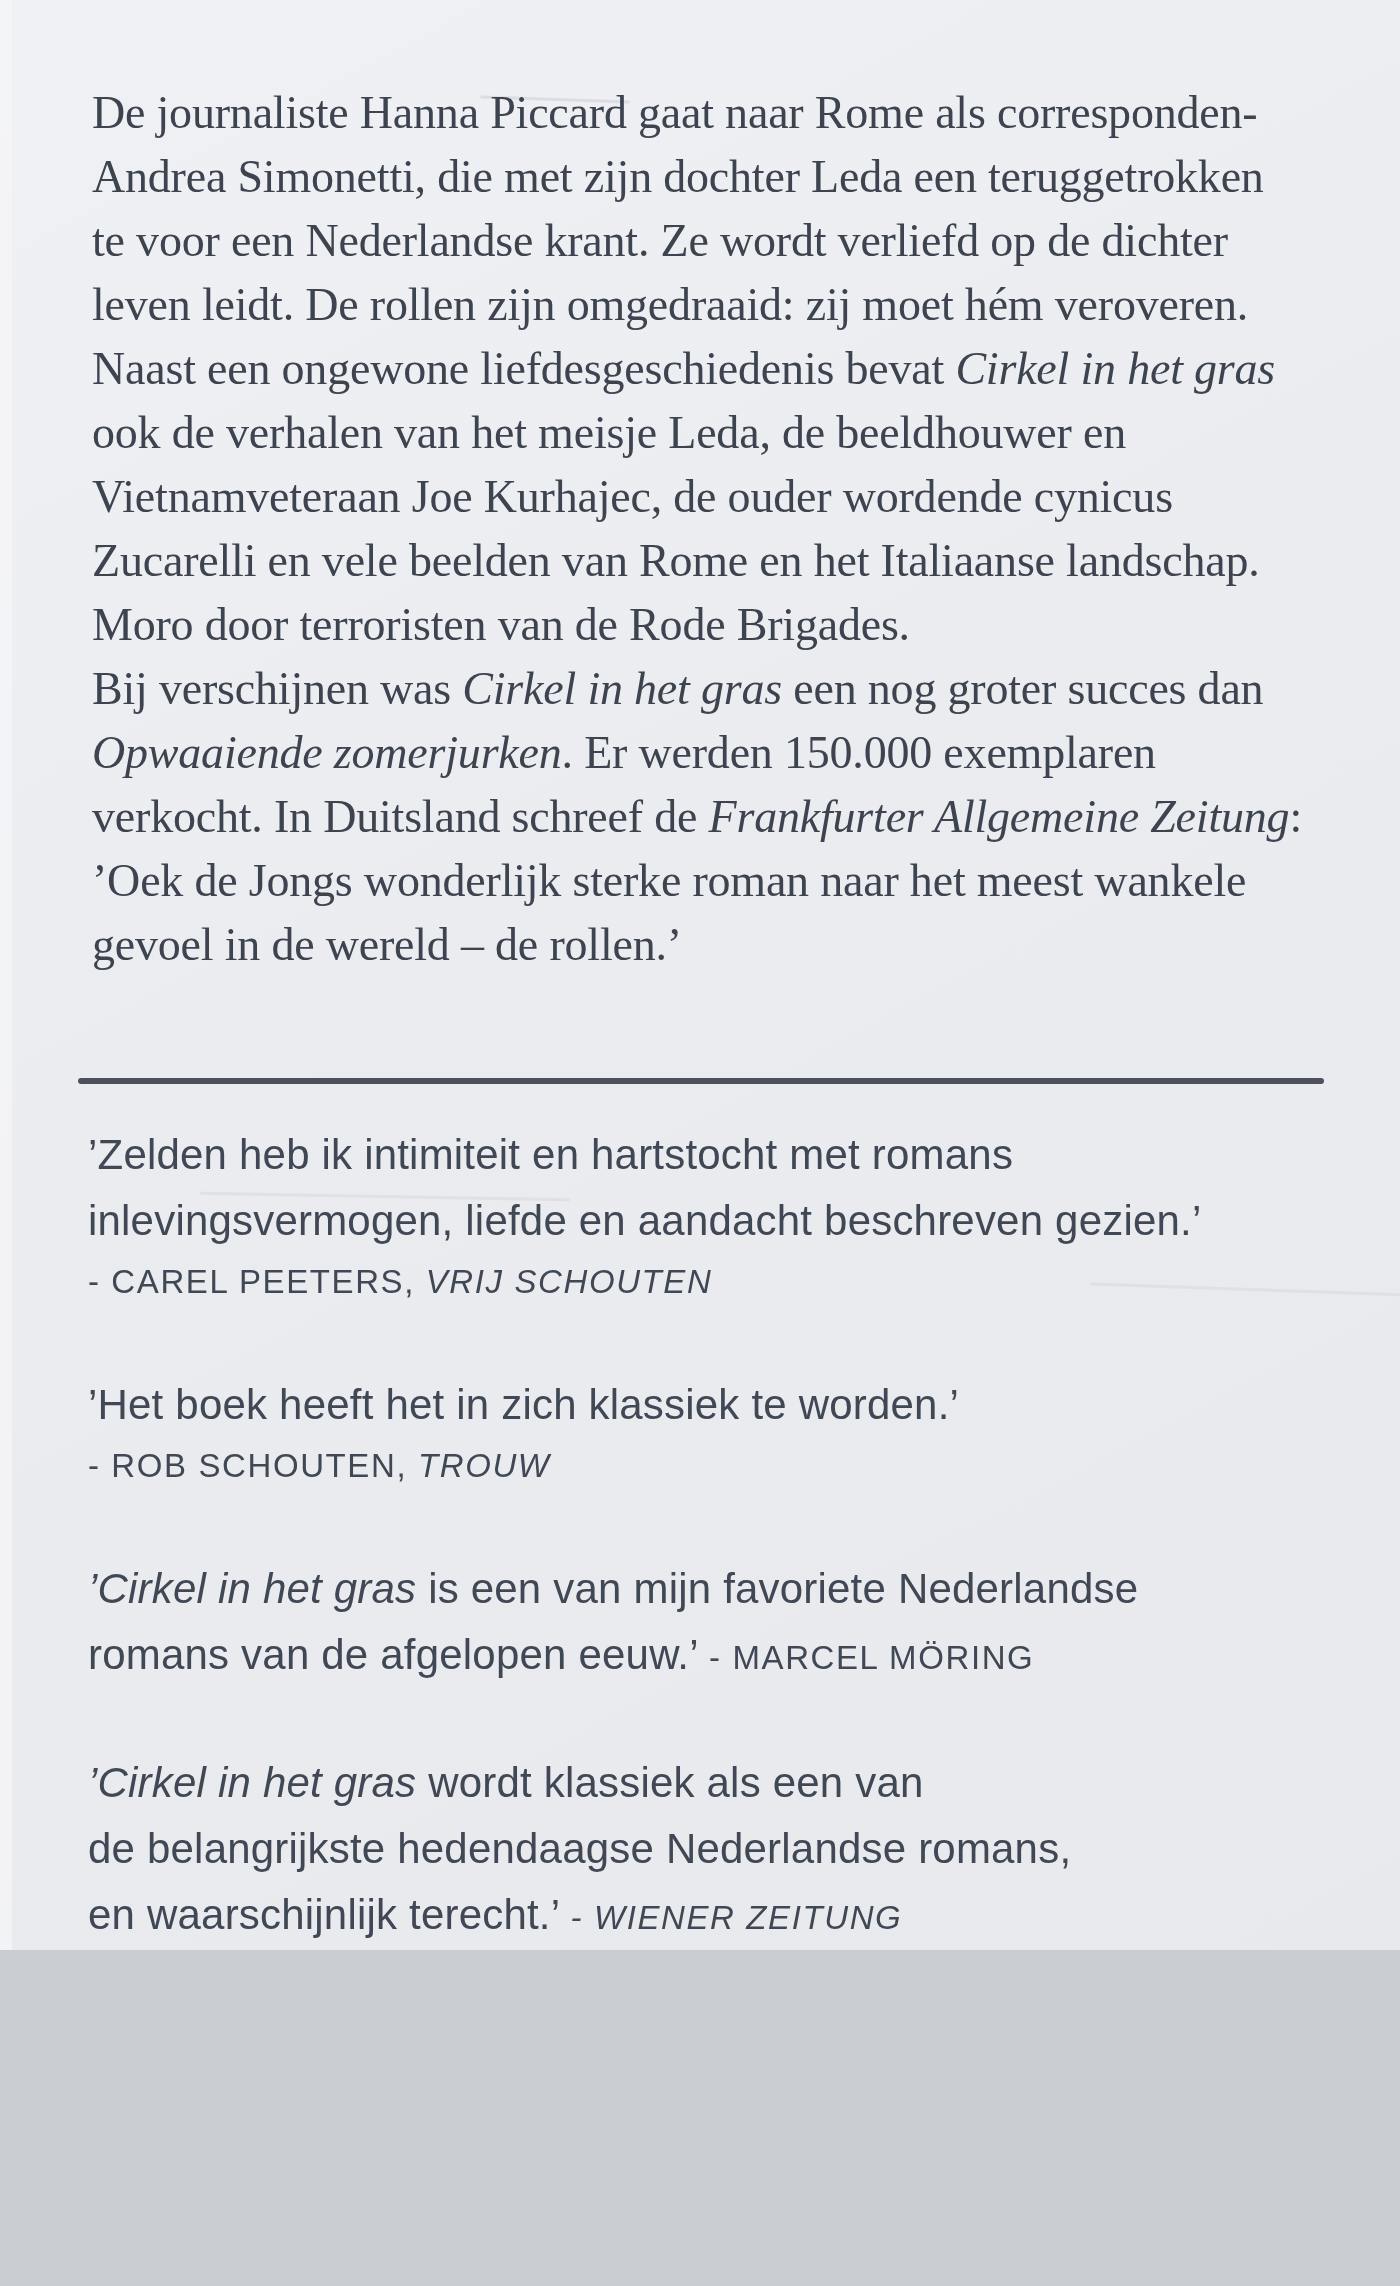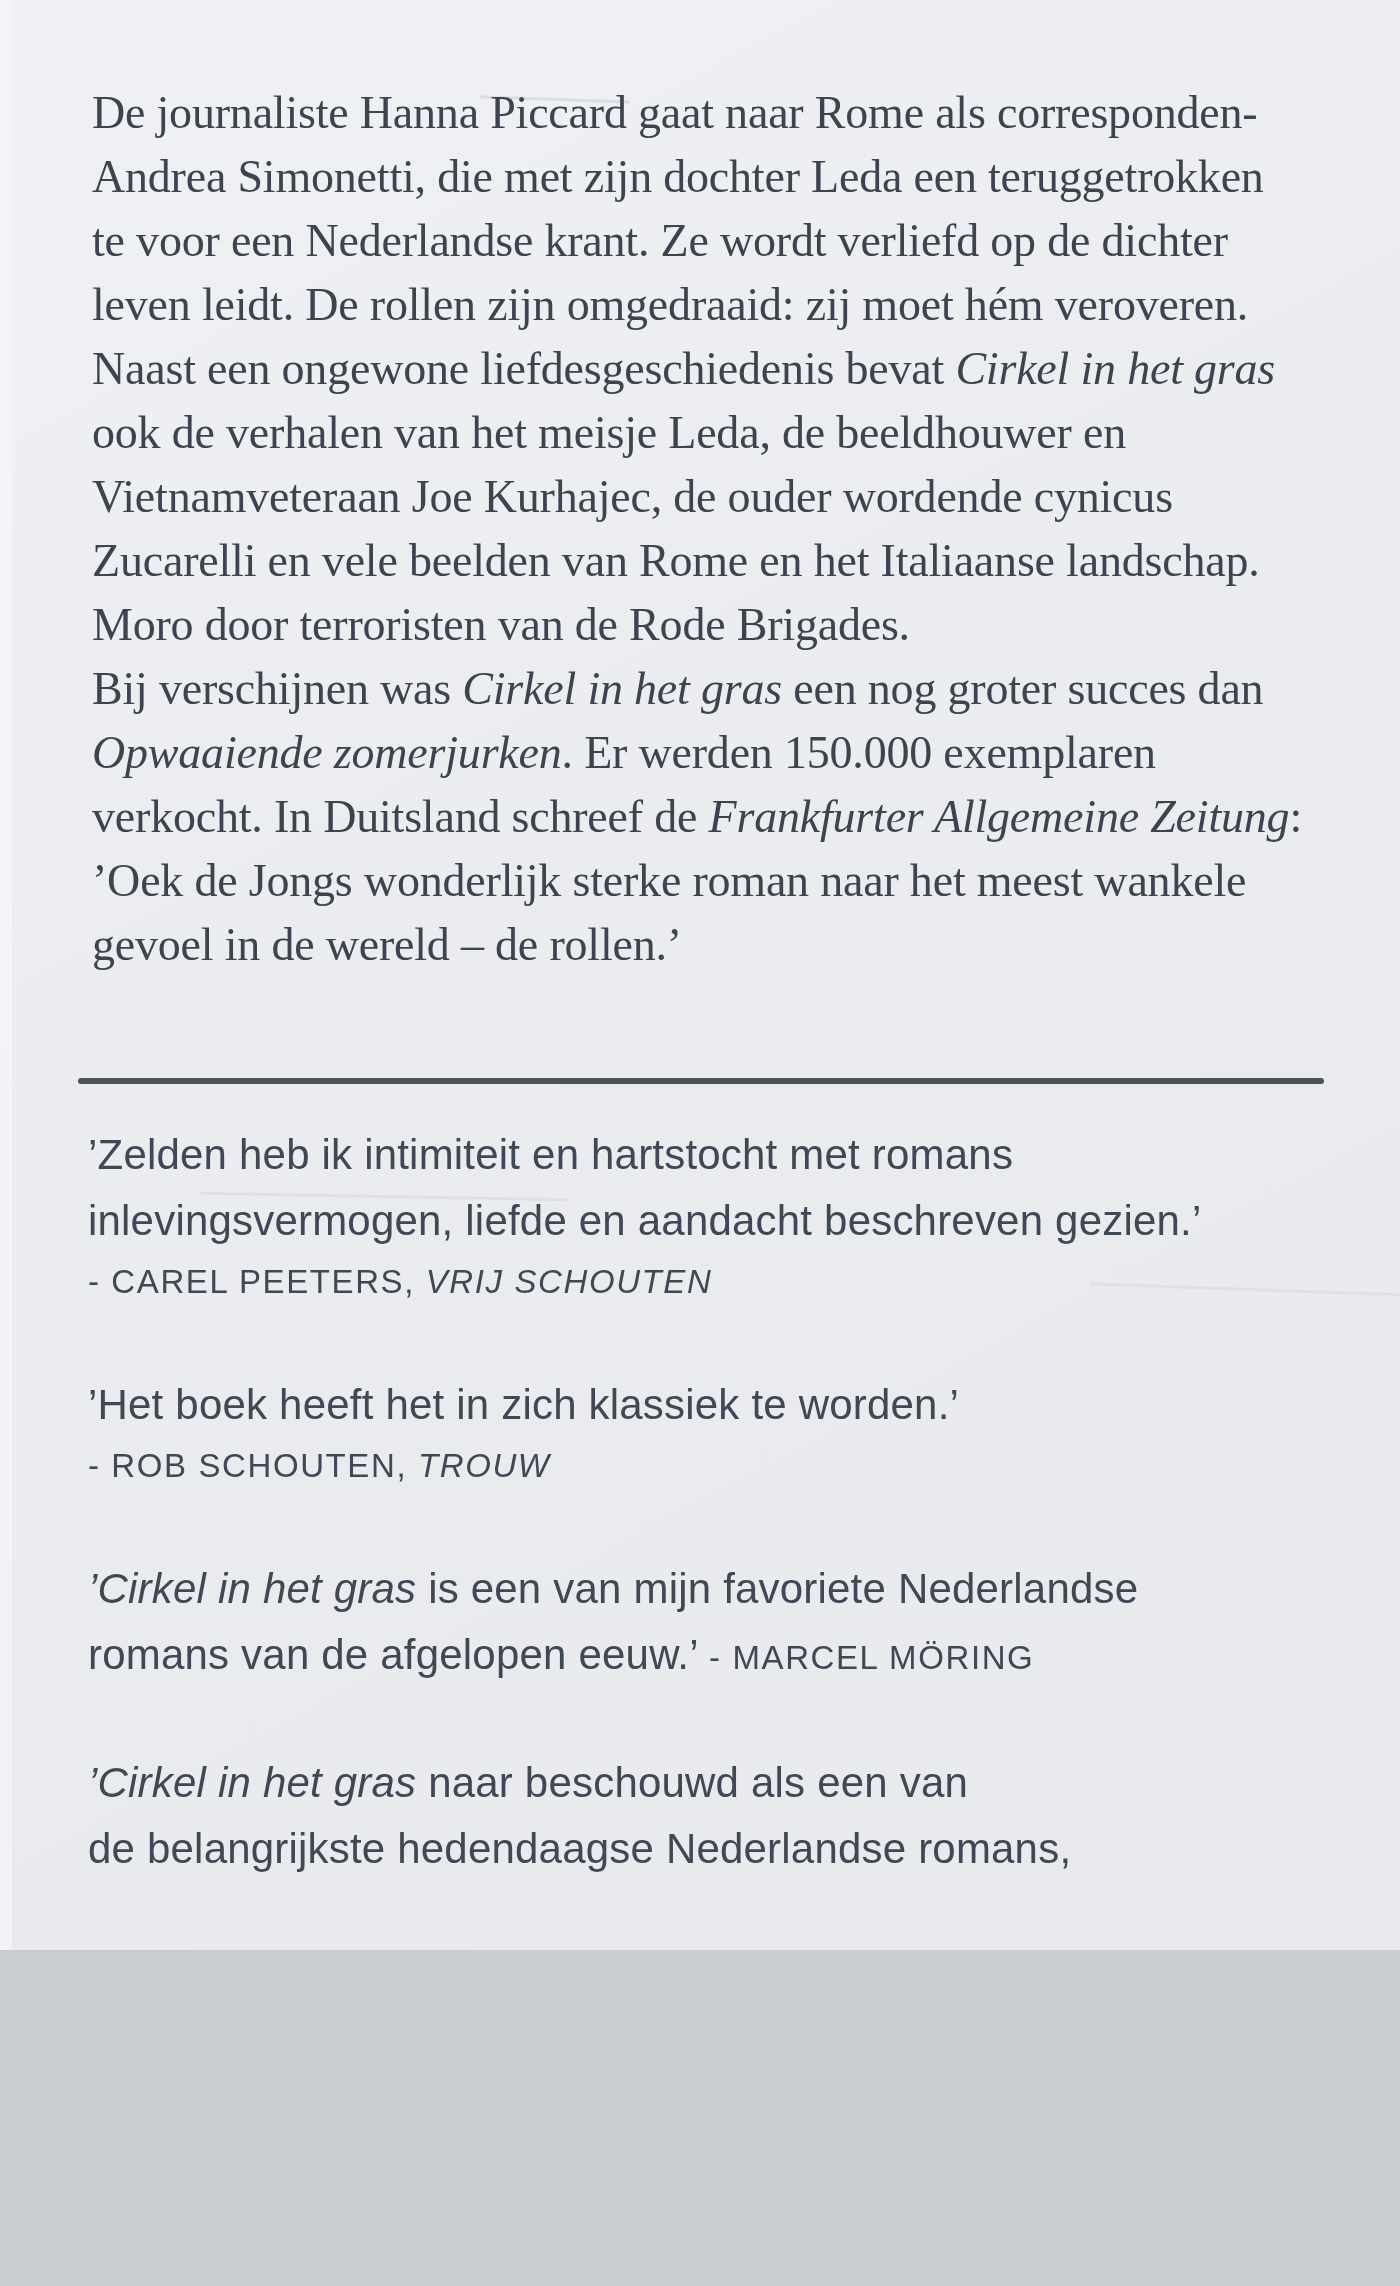--- a/index.html
+++ b/index.html
@@ -89,22 +89,23 @@
     <div class="qline"><span>’Het boek heeft het in zich klassiek te worden.’</span></div>
     <div class="attr"><span>- ROB SCHOUTEN, </span><span class="i">TROUW</span></div>
   </section>
 
   <section class="quote q3">
     <div class="qline"><span class="i">’Cirkel in het gras</span><span> is een van mijn favoriete Nederlandse</span></div>
     <div class="qline"><span>romans van de afgelopen eeuw.’ </span><span class="attr-inline">- MARCEL MÖRING</span></div>
   </section>
 
   <section class="quote q4">
-    <div class="qline"><span class="i">’Cirkel in het gras</span><span> naar beschouwd als een van</span></div>
+    <div class="qline"><span class="i">’Cirkel in het gras</span><span> wordt klassiek als een van</span></div>
     <div class="qline"><span>de belangrijkste hedendaagse Nederlandse romans,</span></div>
+    <div class="qline"><span>en waarschijnlijk terecht.’ </span><span class="attr-inline i">- WIENER ZEITUNG</span></div>
   </section>
 
   <div class="divider divider-bottom"></div>
 
   <div class="url">www.atlascontact.nl</div>
 
   <div class="barcode-panel"></div>
   <svg id="barcode-svg" viewBox="0 0 95 100" preserveAspectRatio="none" shape-rendering="crispEdges" xmlns="http://www.w3.org/2000/svg">
       <rect x="0" y="0" width="1" height="100" fill="#3f4551"></rect>
       <rect x="2" y="0" width="1" height="100" fill="#3f4551"></rect>

